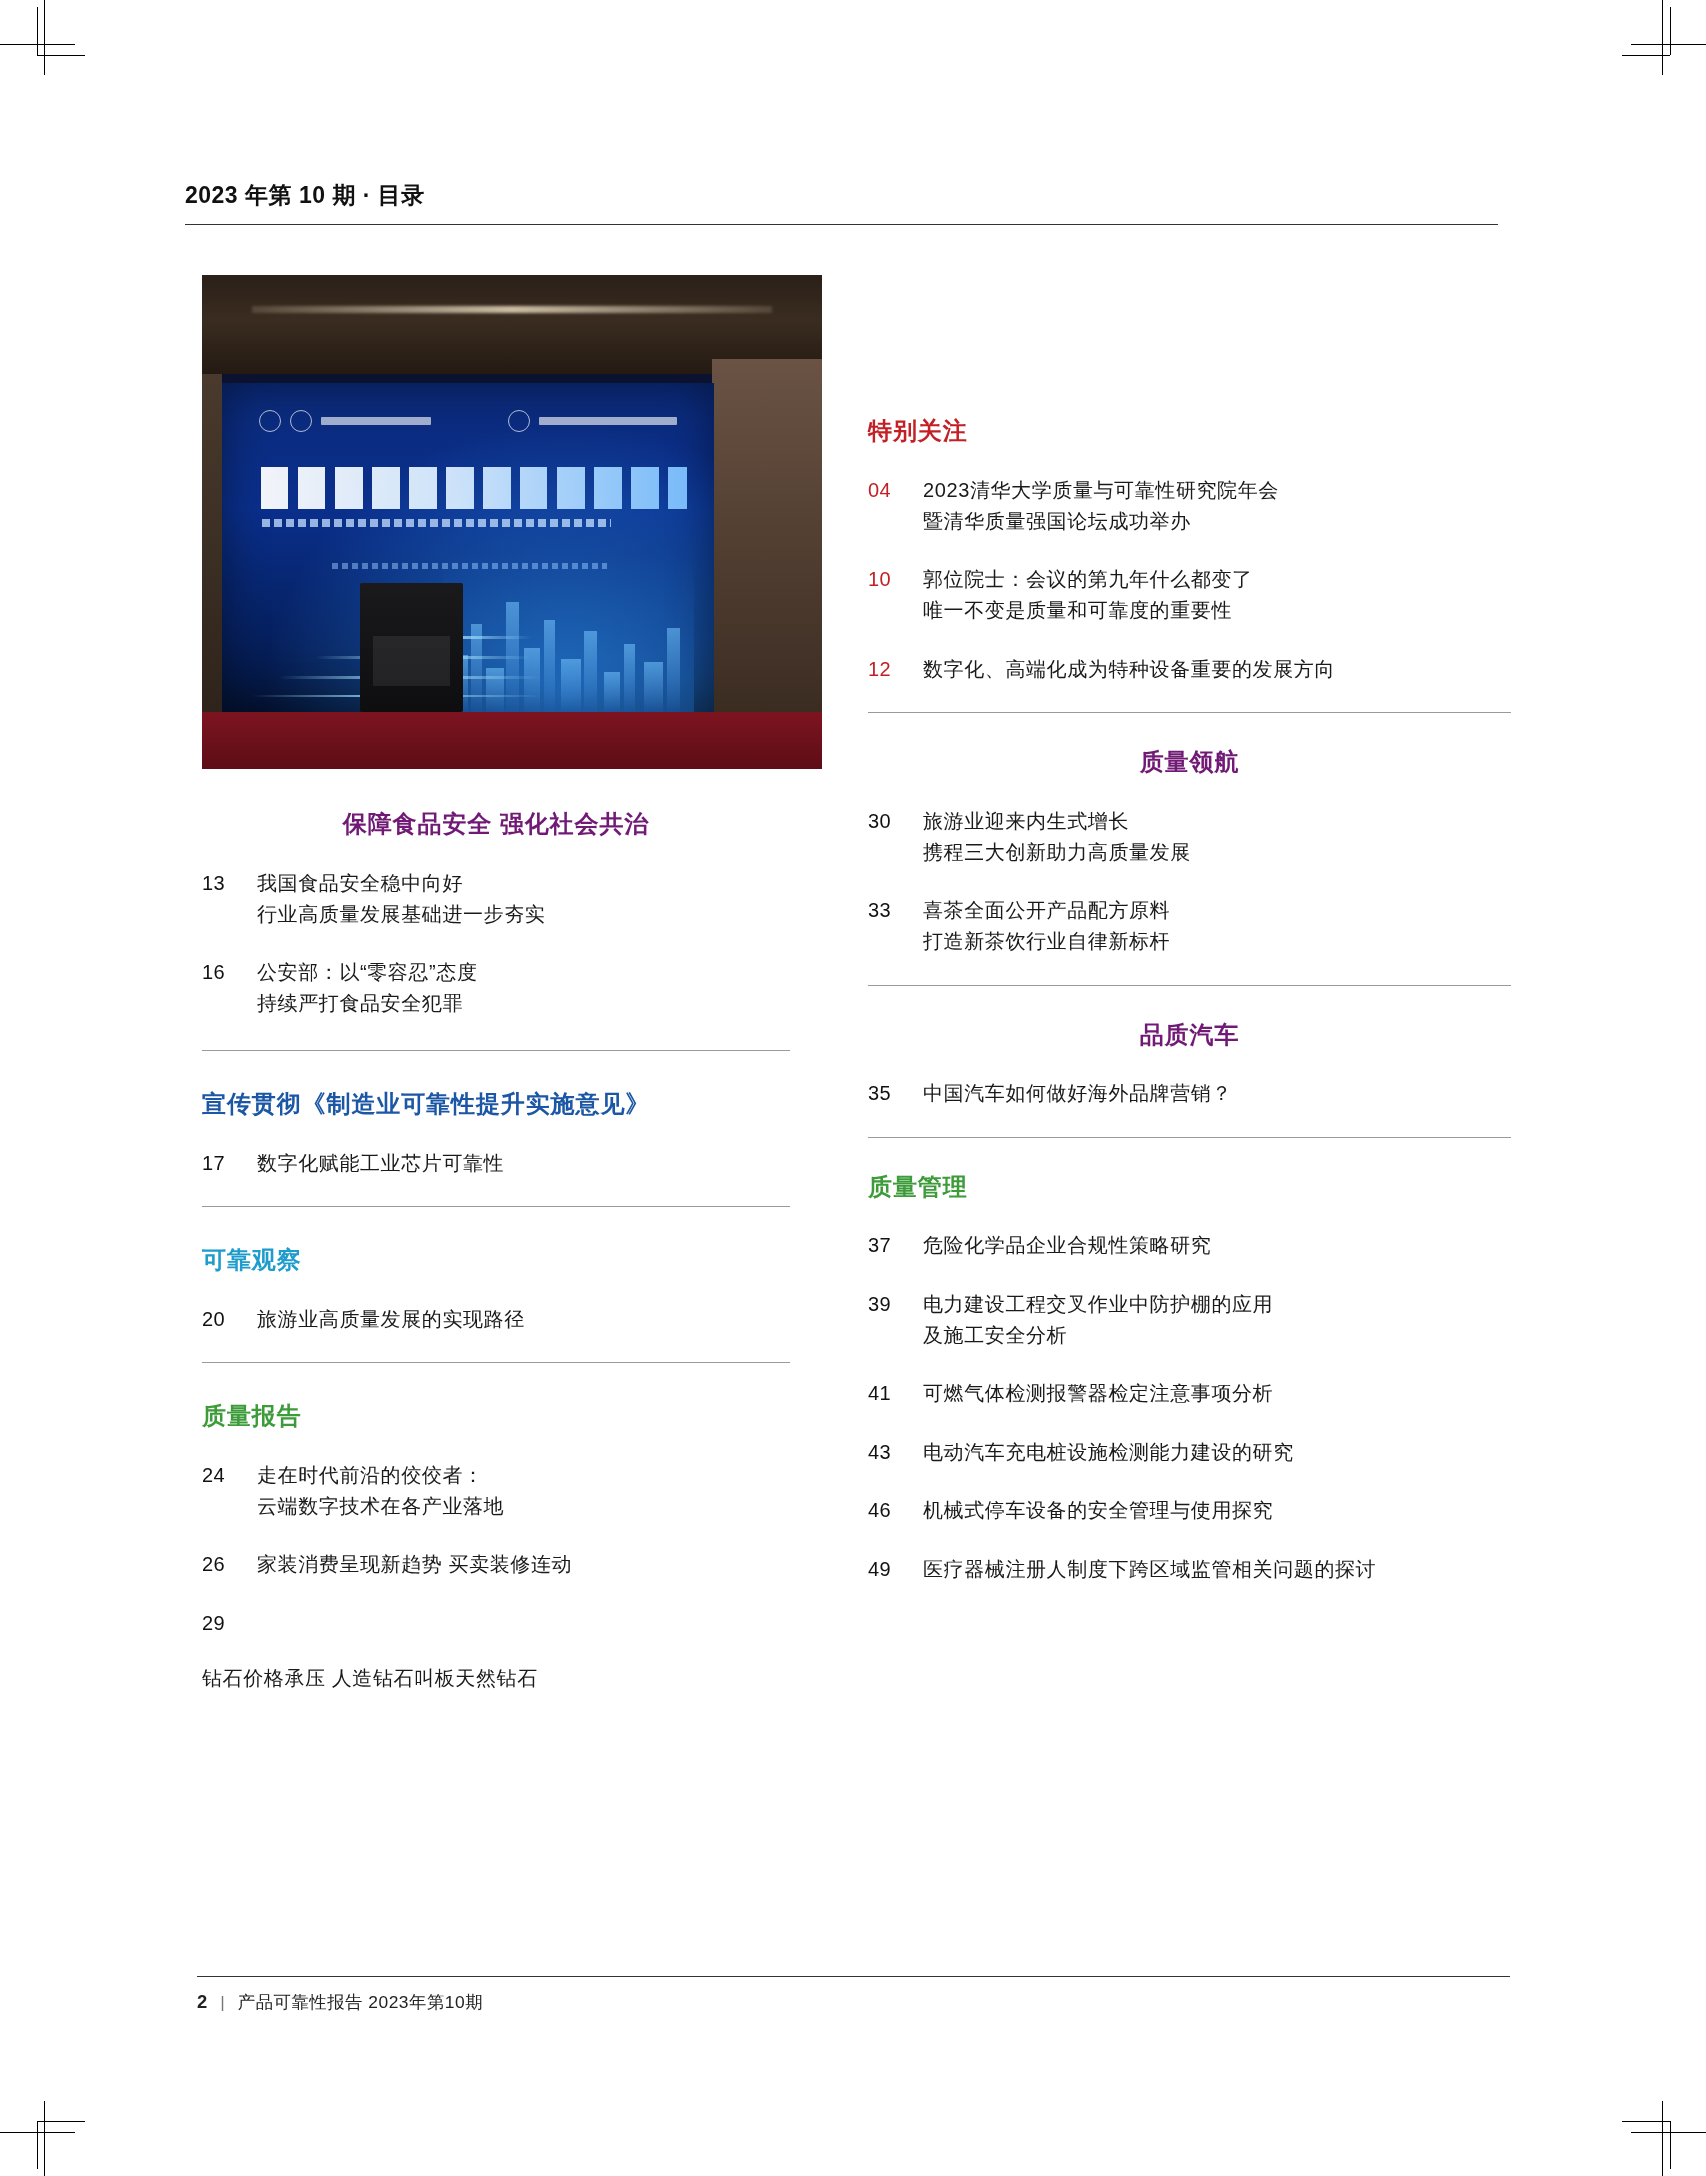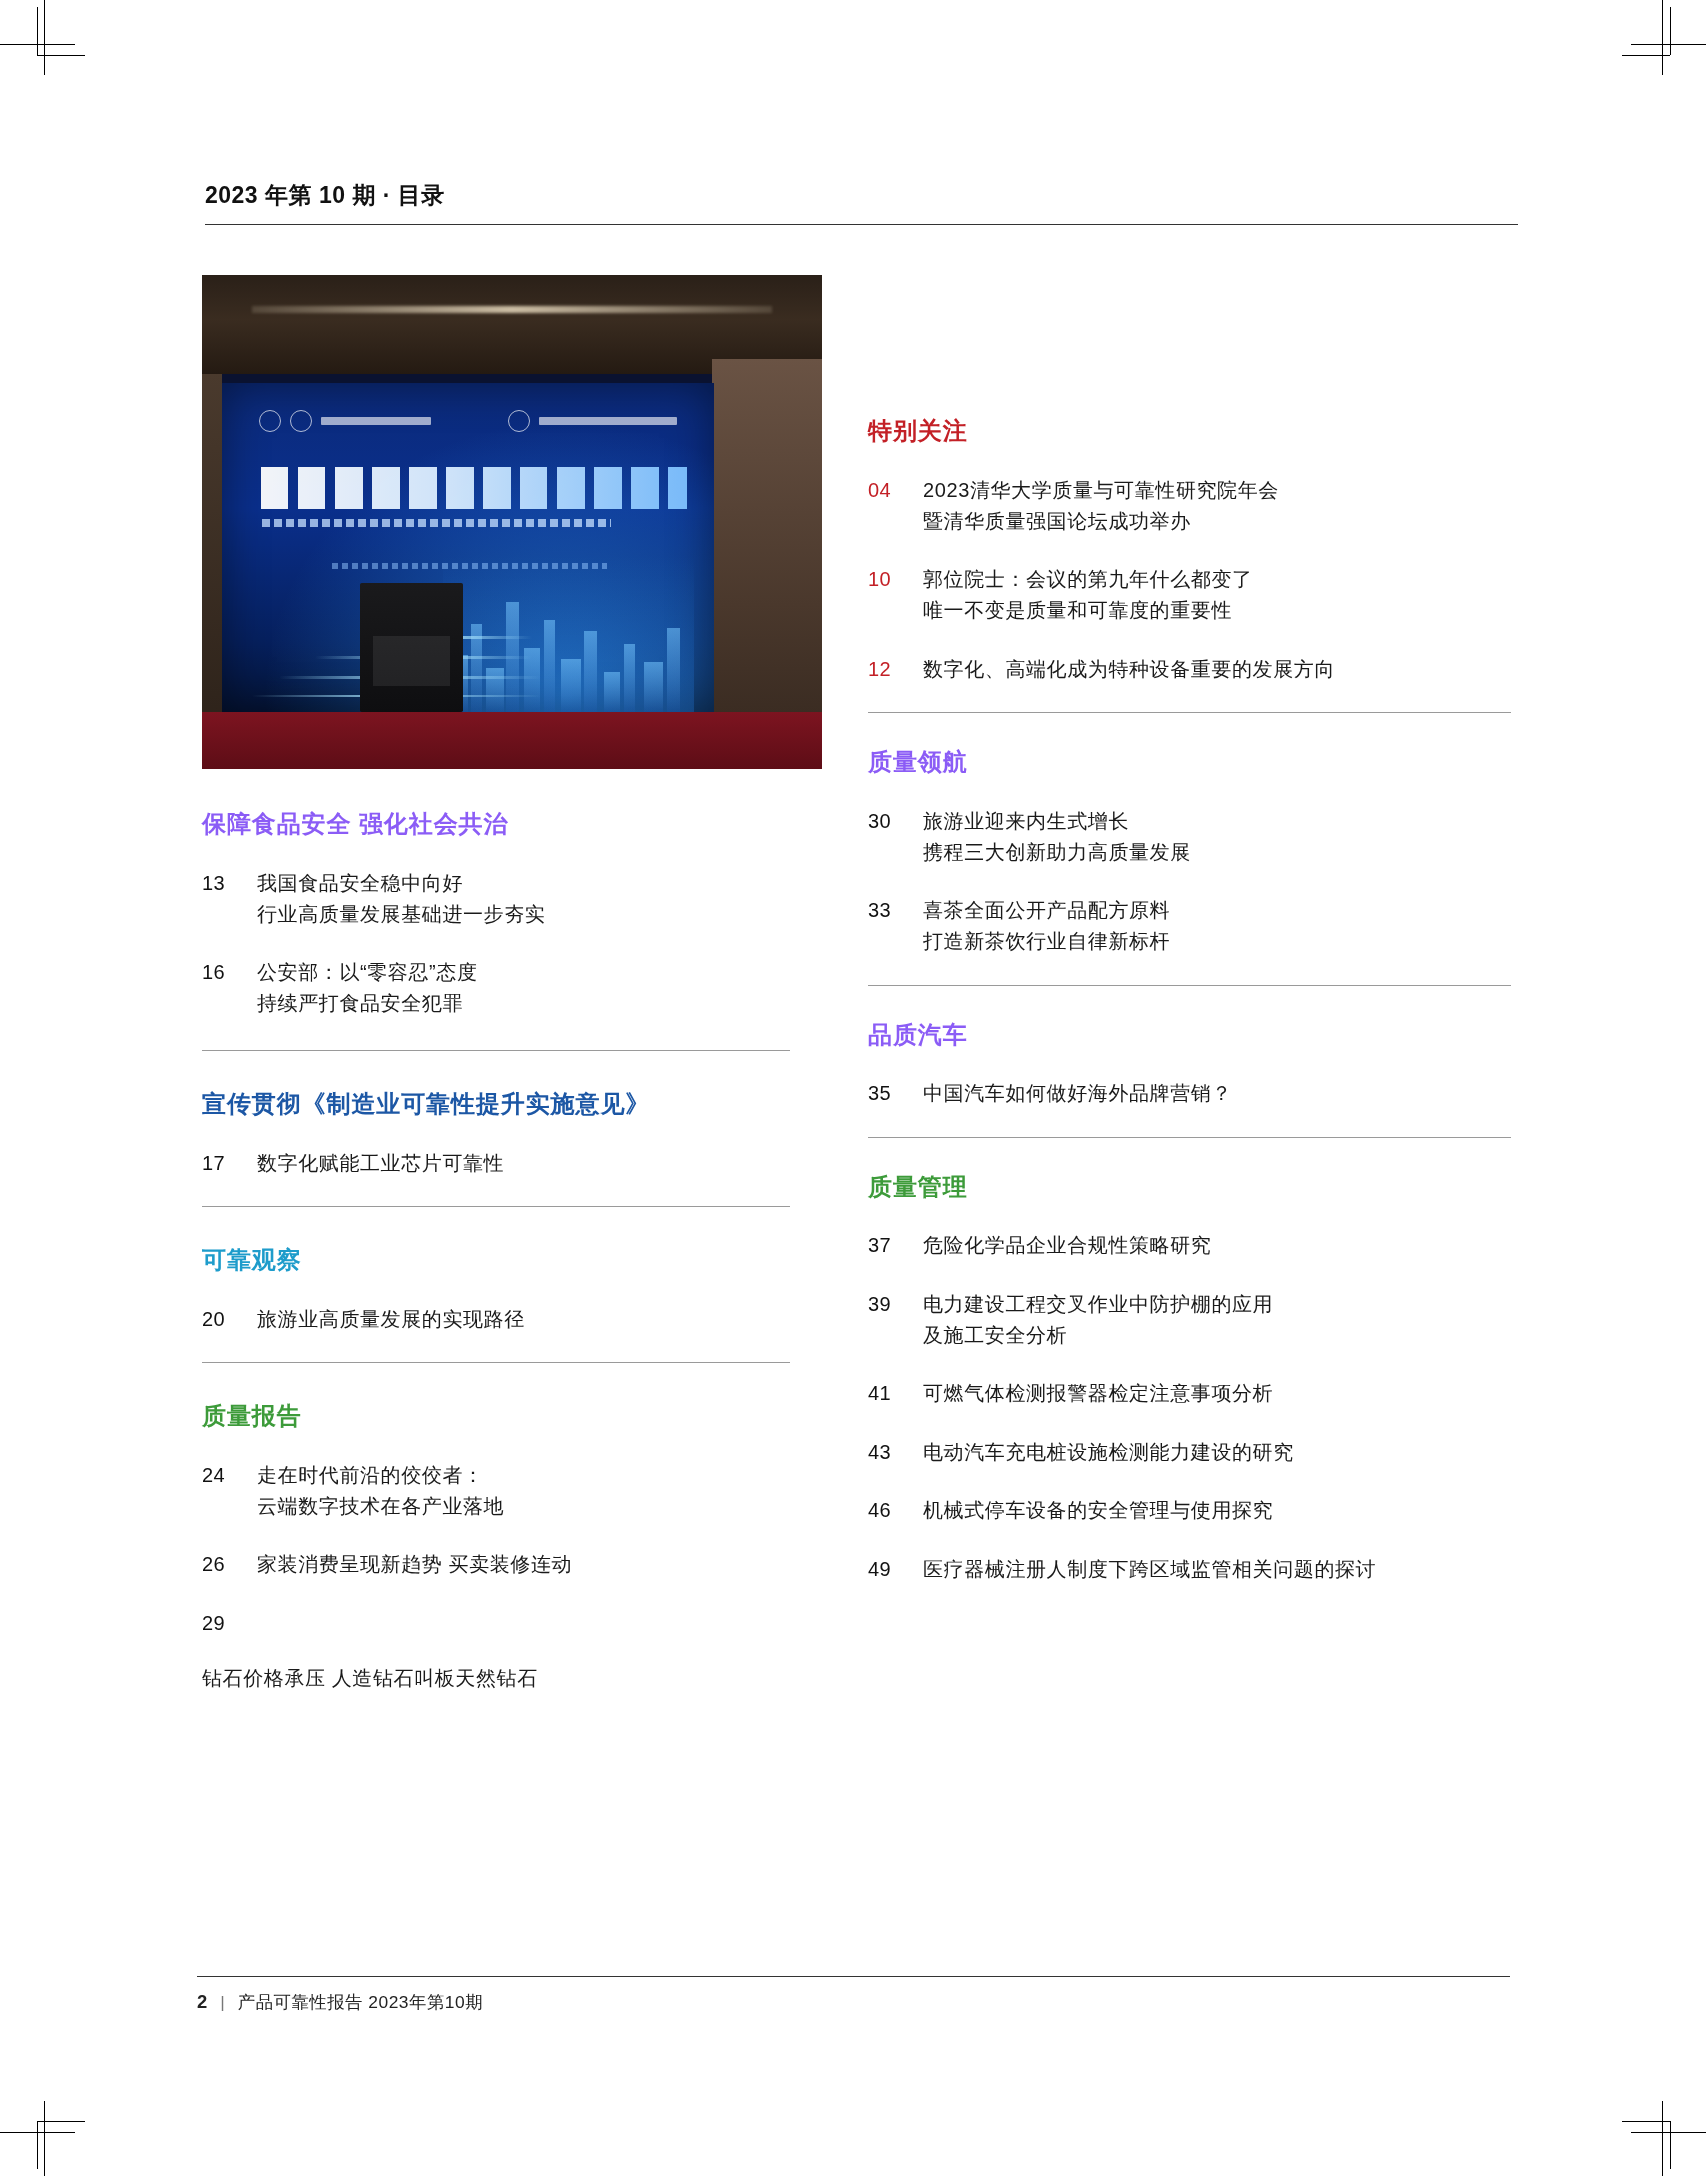--- a/index.html
+++ b/index.html
@@ -36,21 +36,21 @@
   .page {
     position: absolute;
     left: 0;
     top: 0;
     width: 1706px;
     height: 2176px;
   }
 
   .header {
     position: absolute;
-    left: 205px;
+    left: 185px;
     top: 180px;
     width: 1313px;
   }
   .header-title {
     font-size: 23px;
     font-weight: bold;
     letter-spacing: 0.5px;
     color: #111;
     padding-bottom: 13px;
   }
@@ -257,21 +257,21 @@
   }
   .divider.short {
     width: 588px;
   }
   .divider.wide {
     width: 643px;
   }
 
   
   .c-red    { color: #c32026; }
-  .c-orange { color: #8b5cf6; }
+  .c-orange { color: #701a75; text-align: center; }
   .c-blue   { color: #1c57a5; }
   .c-cyan   { color: #1e9ccb; }
   .c-green  { color: #3d9b3a; }
 
   
   .footer {
     position: absolute;
     left: 197px;
     top: 1976px;
     width: 1313px;

